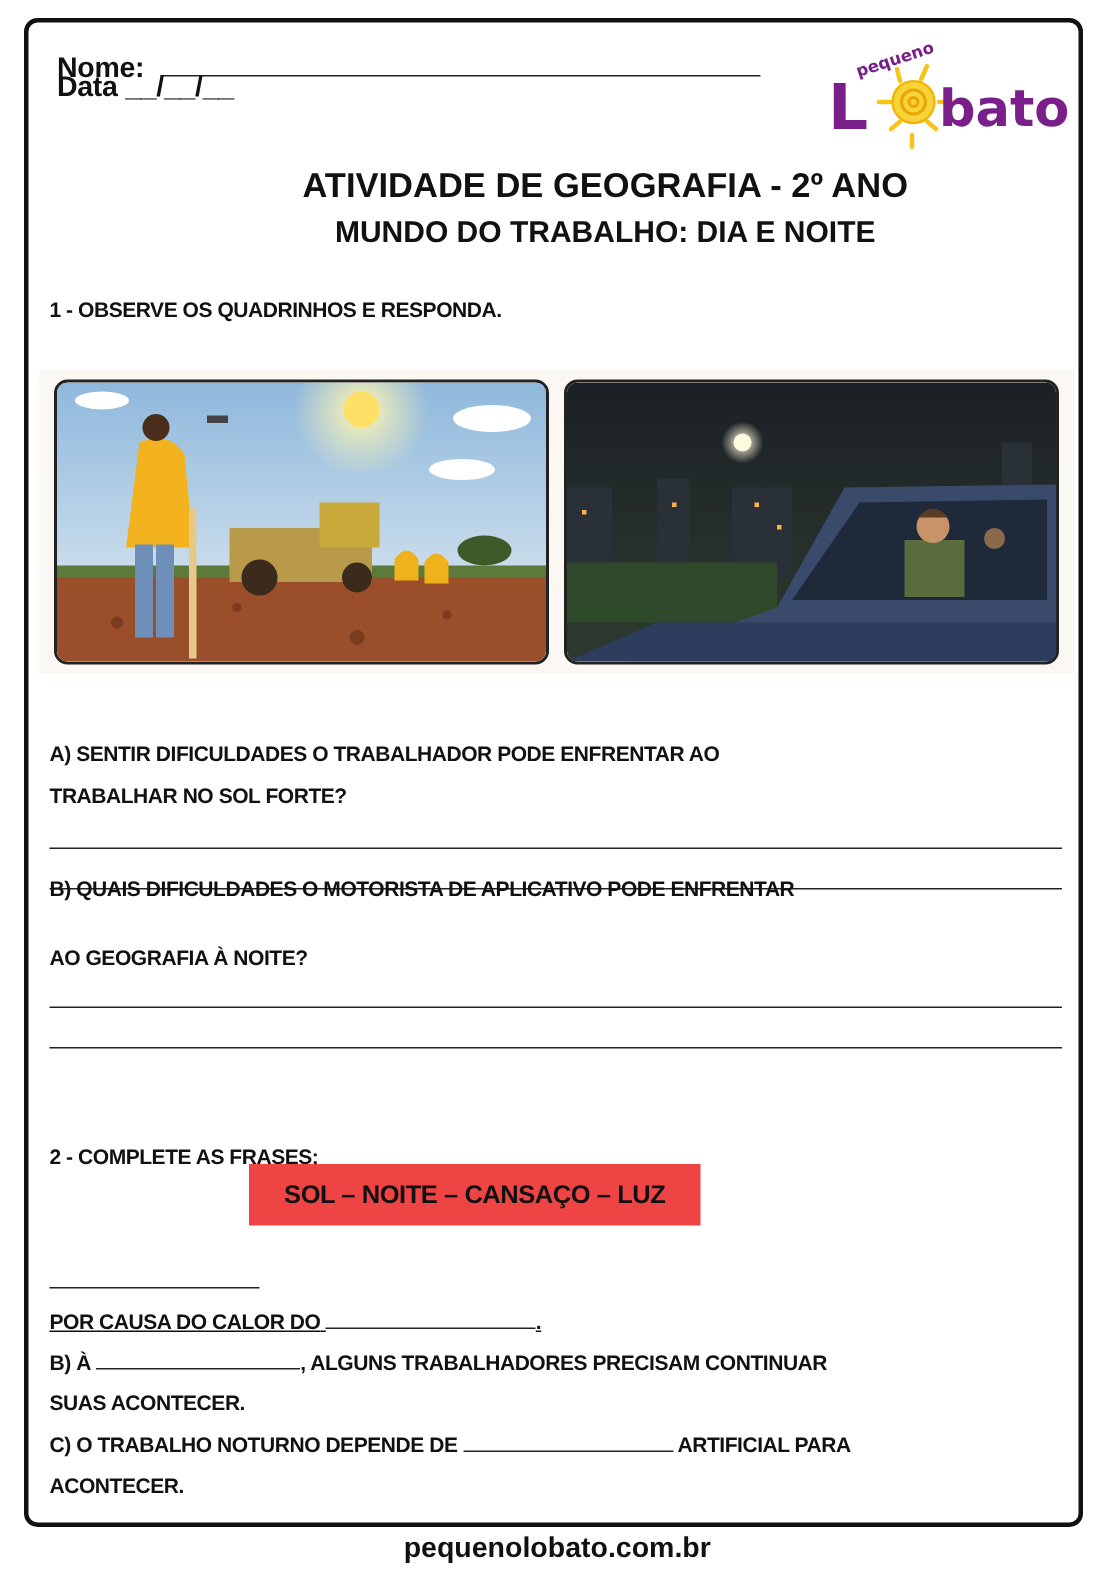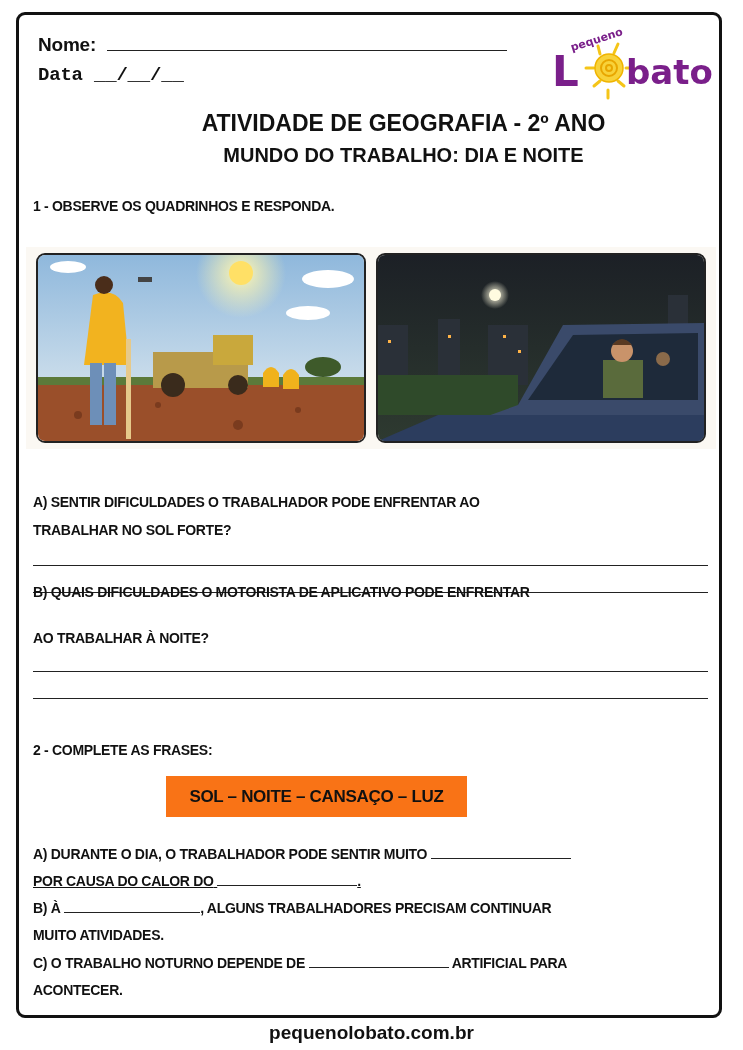--- a/index.html
+++ b/index.html
@@ -7,35 +7,35 @@
       font-family: "Liberation Sans", "DejaVu Sans", sans-serif; color: #111; }
     .frame { position: absolute; left: 16px; top: 12px; width: 706px; height: 1006px;
       border: 3px solid #111; border-radius: 9px; box-sizing: border-box; }
     .hdr-line { position: absolute; left: 38px; font-weight: bold; font-size: 19px; letter-spacing: -0.2px; }
     .logo { position: absolute; left: 548px; top: 24px; width: 172px; height: 76px; }
     .title { position: absolute; left: 0; width: 743px; text-align: center; font-weight: bold; padding-left: 32px; }
     .txt { position: absolute; left: 33px; font-weight: bold; font-size: 14px; letter-spacing: -0.3px; line-height: 28px; }
     .rule { position: absolute; left: 33px; width: 675px; height: 0; border-top: 1.5px solid #222; }
     .pic { position: absolute; top: 253px; height: 190px; border: 2px solid #222; border-radius: 9px; overflow: hidden; box-sizing: border-box; }
     .picwrap { position: absolute; left: 26px; top: 247px; width: 690px; height: 202px; background: #fbf8f3; }
-    .wordbank { position: absolute; left: 166px; top: 776px; width: 301px; height: 41px; background: #f97316;
+    .wordbank { position: absolute; left: 166px; top: 776px; width: 301px; height: 41px; background: #ef4444;
       font-weight: bold; font-size: 17px; display: flex; align-items: center; justify-content: center; letter-spacing: -0.3px; }
     .blank { display: inline-block; border-bottom: 1.5px solid #222; height: 18px; vertical-align: baseline; }
     .footer { position: absolute; left: 0; width: 743px; top: 1022px; text-align: center; font-weight: bold; font-size: 19px; }
   </style>
 </head>
 <body>
 
 <div class="frame"></div>
 
 <div class="hdr-line" style="top:32px;">
   <span>Nome:</span>
   <span class="blank" style="width:400px; margin-left:6px;"></span>
 </div>
-<div class="hdr-line" style="top:64px;font-family:Liberation Mono, monospace;">Data __/__/__</div>
+<div class="hdr-line" style="top:48px;">Data __/__/__</div>
 
 <div class="logo">
   <svg width="172" height="76" viewBox="0 0 172 76">
     <g stroke="#f5c518" stroke-width="3" stroke-linecap="round">
       <line x1="50" y1="22" x2="52" y2="30"></line>
         <line x1="70" y1="20" x2="66" y2="29"></line>
       <line x1="38" y1="44" x2="46" y2="44"></line>
         <line x1="78" y1="44" x2="86" y2="44"></line>
       <line x1="46" y1="62" x2="52" y2="57"></line>
         <line x1="76" y1="62" x2="70" y2="57"></line>
@@ -134,40 +134,39 @@
     <path d="M0 186 L60 160 L326 160 L326 186 Z" fill="#2c3d5e"></path>
   </svg>
 </div>
 
 <div class="txt" style="top:488px;">A) SENTIR DIFICULDADES O TRABALHADOR PODE ENFRENTAR AO</div>
 <div class="txt" style="top:516px;">TRABALHAR NO SOL FORTE?</div>
 <div class="rule" style="top:565px;"></div>
 <div class="rule" style="top:592px;"></div>
 
 <div class="txt" style="top:578px;">B) QUAIS DIFICULDADES O MOTORISTA DE APLICATIVO PODE ENFRENTAR</div>
-<div class="txt" style="top:624px;">AO TRABALHAR À NOITE?</div>
+<div class="txt" style="top:624px;">AO GEOGRAFIA À NOITE?</div>
 <div class="rule" style="top:671px;"></div>
 <div class="rule" style="top:698px;"></div>
 
-<div class="txt" style="top:736px;">2 - COMPLETE AS FRASES:</div>
+<div class="txt" style="top:757px;">2 - COMPLETE AS FRASES:</div>
 <div class="wordbank">SOL – NOITE – CANSAÇO – LUZ</div>
 
 <div class="txt" style="top:840px;">
-  <span>A) DURANTE O DIA, O TRABALHADOR PODE SENTIR MUITO</span>
   <span class="blank" style="width:140px;"></span>
 </div>
 <div class="txt" style="top:867px;text-decoration:underline;">
   <span>POR CAUSA DO CALOR DO</span>
   <span class="blank" style="width:140px;"></span><span>.</span>
 </div>
 <div class="txt" style="top:894px;">
   <span>B) À</span>
   <span class="blank" style="width:136px;"></span><span>, ALGUNS TRABALHADORES PRECISAM CONTINUAR</span>
 </div>
-<div class="txt" style="top:921px;">MUITO ATIVIDADES.</div>
+<div class="txt" style="top:921px;">SUAS ACONTECER.</div>
 <div class="txt" style="top:949px;">
   <span>C) O TRABALHO NOTURNO DEPENDE DE</span>
   <span class="blank" style="width:140px;"></span>
   <span>ARTIFICIAL PARA</span>
 </div>
 <div class="txt" style="top:976px;">ACONTECER.</div>
 
 <div class="footer">pequenolobato.com.br</div>
 
 </body></html>

